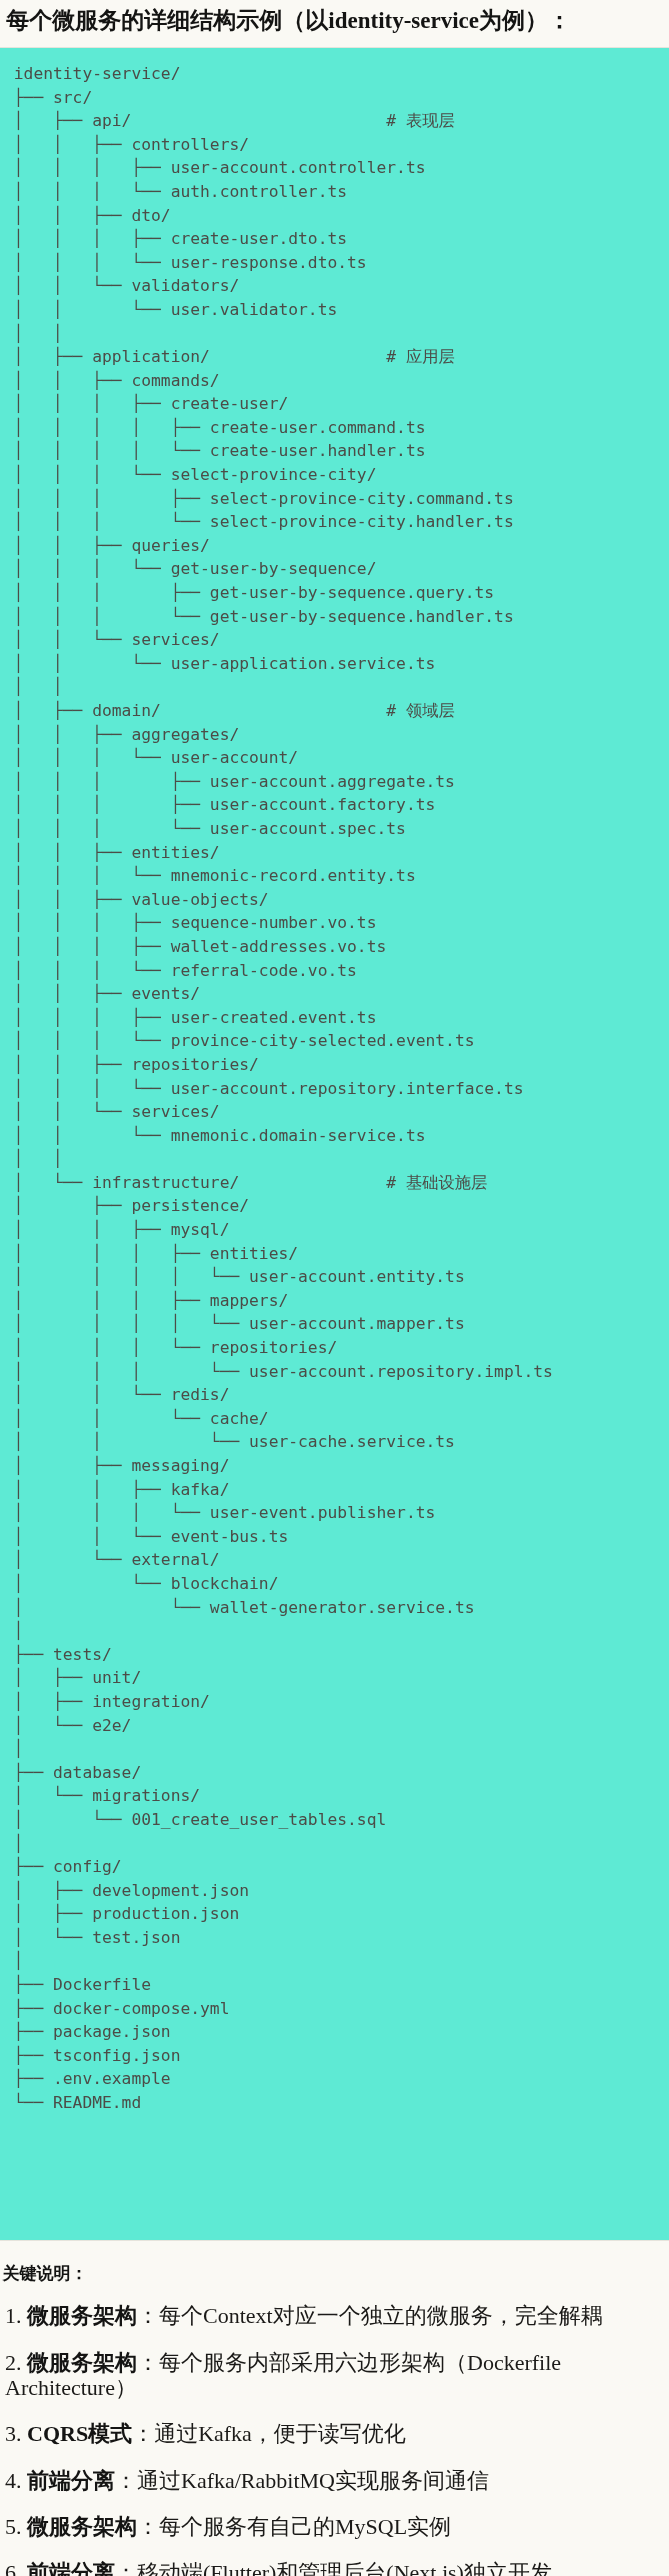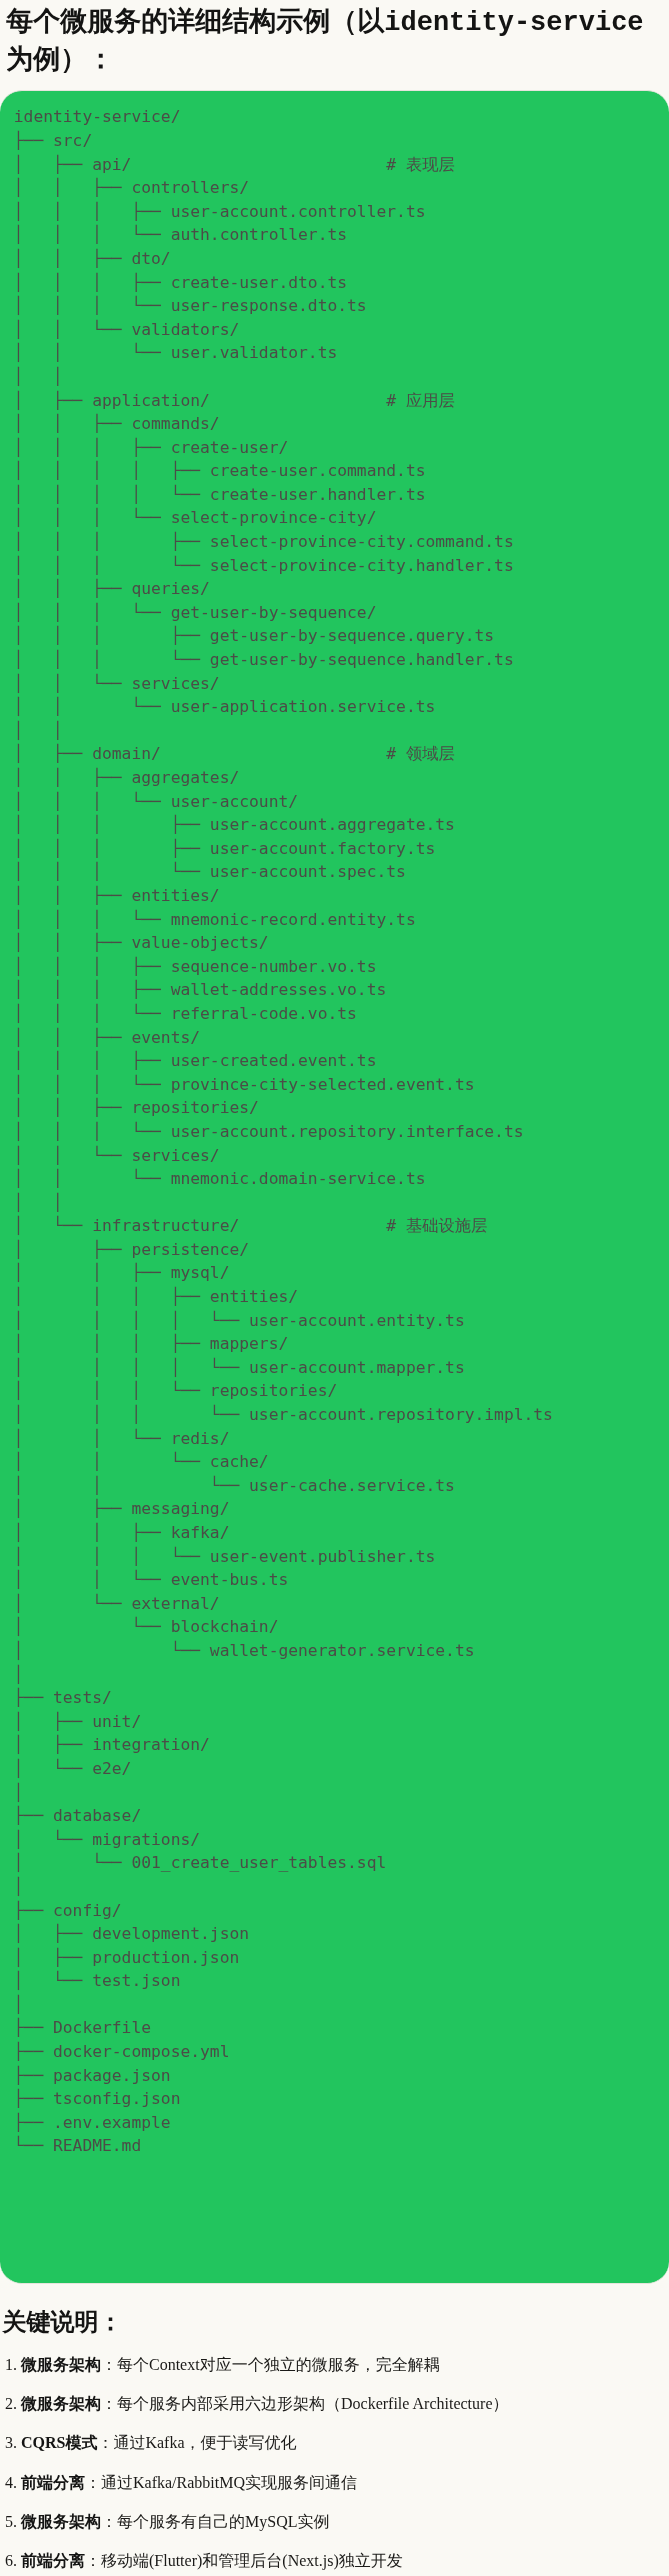--- a/index.html
+++ b/index.html
@@ -6,59 +6,57 @@
   html, body { margin: 0; padding: 0; }
   body {
     width: 669px;
     height: 2576px;
     background: #faf9f4;
     color: #161613;
     font-family: "Liberation Serif", "DejaVu Serif", serif;
     overflow: hidden;
   }
   .page-title {
-    font-size: 27px;
+    font-size: 23px;
     font-weight: 700;
     line-height: 1.4;
     margin: 5px 8.8px 9.4px 6.3px;
     color: #141413;
-    font-family: Liberation Mono, monospace;
   }
   .code-block {
-    background: #22c55e;
+    background: #5eead4;
     border-top: 0.6px solid #e6e4dc;
     border-bottom: 0.6px solid #e6e4dc;
     padding: 14.4px 5px 125px 13.8px;
     width: 100%;
-    border-radius: 22px;
   }
   .code-block pre {
     margin: 0;
     font-family: "DejaVu Sans Mono", "Liberation Mono", monospace;
     font-size: 16.3px;
     line-height: 23.6px;
     color: #4c4c47;
     white-space: pre;
   }
   .key-notes-heading {
-    font-size: 24px;
+    font-size: 17px;
     font-weight: 700;
     line-height: 1.25;
     margin: 22.5px 0 0 2.5px;
     color: #141413;
   }
   ol.key-notes {
     list-style: none;
     counter-reset: note;
     margin: 19px 0 0 5px;
     padding: 0;
   }
   ol.key-notes li {
     counter-increment: note;
-    font-size: 16px;
+    font-size: 22px;
     line-height: 1.15;
     margin-bottom: 21px;
     color: #1b1a18;
   }
   ol.key-notes li::before {
     content: counter(note) ". ";
     font-weight: 400;
   }
   ol.key-notes li strong { font-weight: 700; color: #141413; }
   .closing-paragraph {

